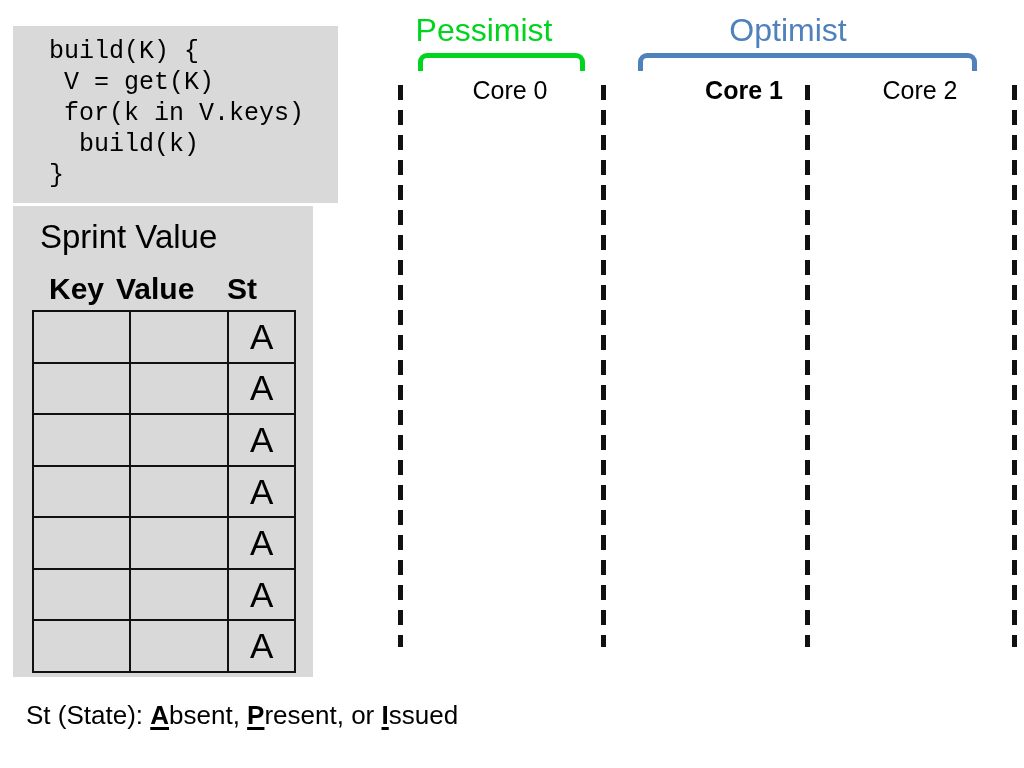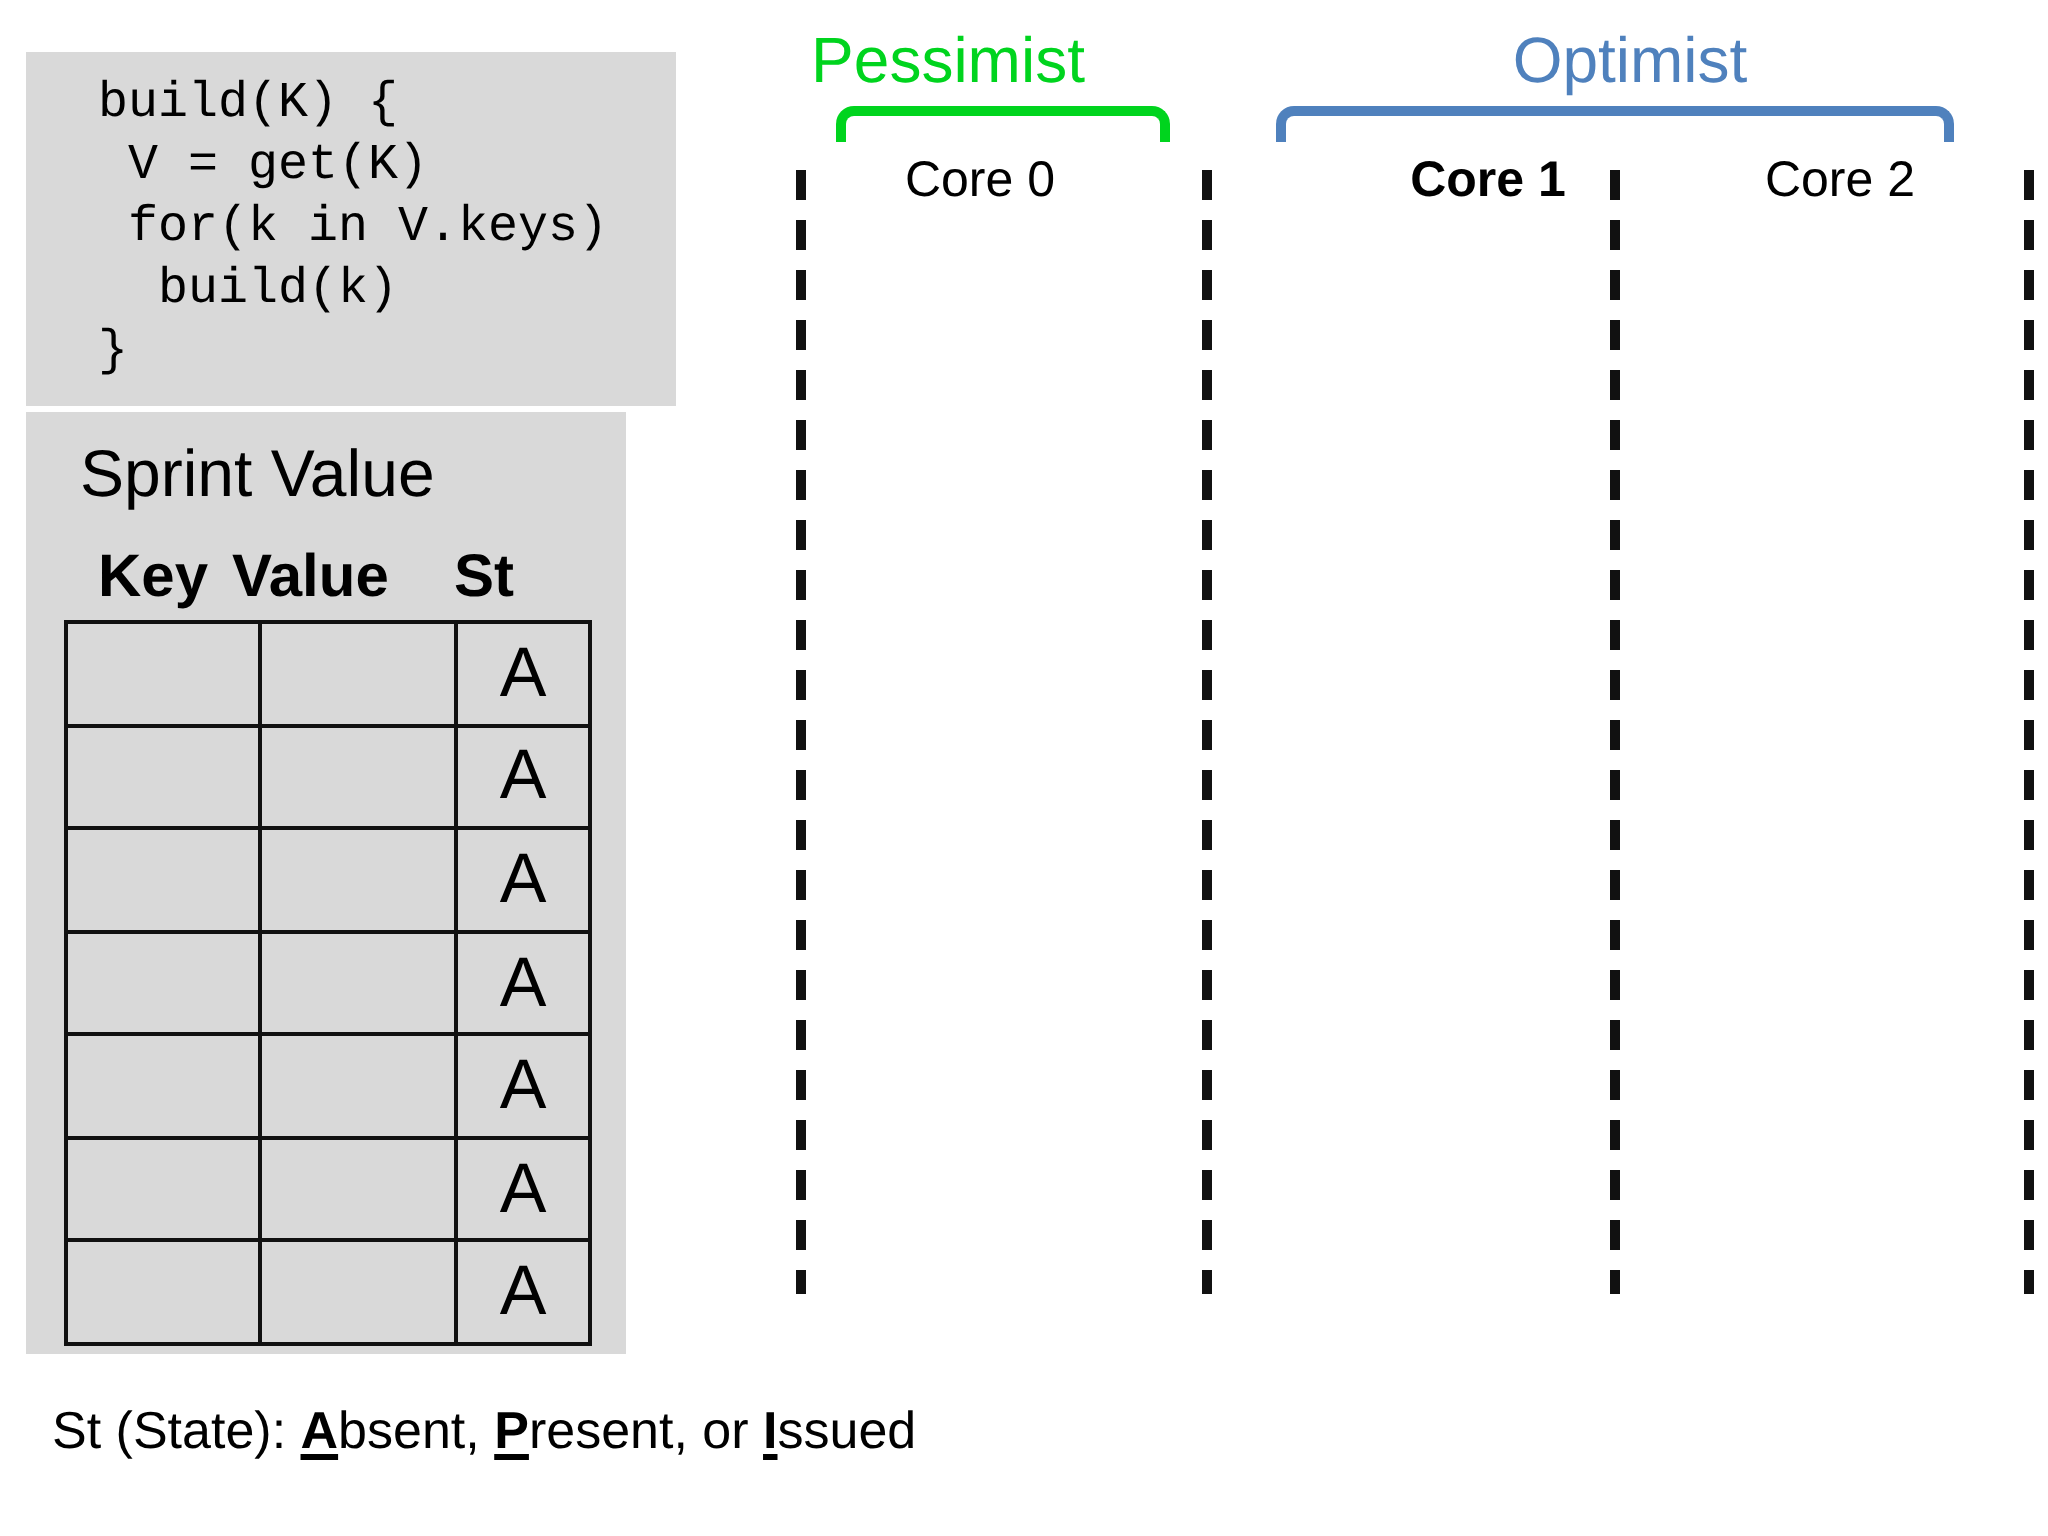--- a/index.html
+++ b/index.html
@@ -89,33 +89,33 @@
   .core-line.l2 { left: 805px; }
   .core-line.l3 { left: 1012px; }
 
   .core-label {
     position: absolute;
     top: 76px;
     transform: translateX(-50%);
     font-size: 25px;
     white-space: nowrap;
   }
-  .core-label.c0 { left: 490px; }
+  .core-label.c0 { left: 510px; }
   .core-label.c1 { left: 744px; font-weight: bold; }
   .core-label.c2 { left: 920px; }
 
   .group-label {
     position: absolute;
     top: 12px;
     transform: translateX(-50%);
     font-size: 32px;
     white-space: nowrap;
   }
-  .group-label.pessimist { left: 474px; color: var(--pessimist); }
-  .group-label.optimist  { left: 815px; color: var(--optimist); }
+  .group-label.pessimist { left: 484px; color: var(--pessimist); }
+  .group-label.optimist  { left: 788px; color: var(--optimist); }
 
   .bracket {
     position: absolute;
     top: 53px;
     height: 18px;
     border-style: solid;
     border-width: 5px 5px 0 5px;
     border-radius: 9px 9px 0 0;
   }
   .bracket.pessimist { left: 418px; width: 167px; border-color: var(--pessimist); }

